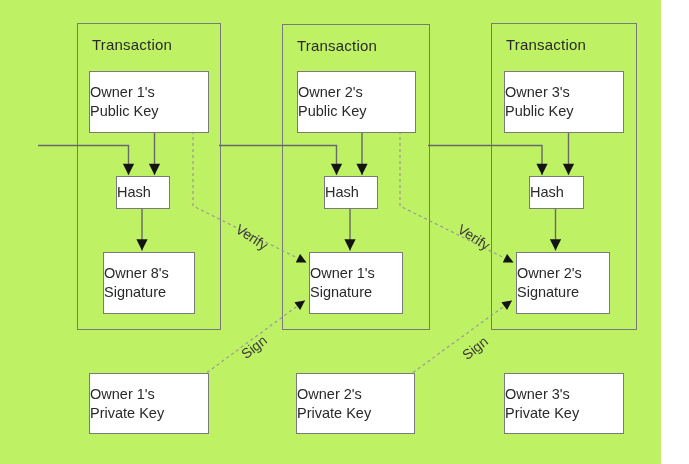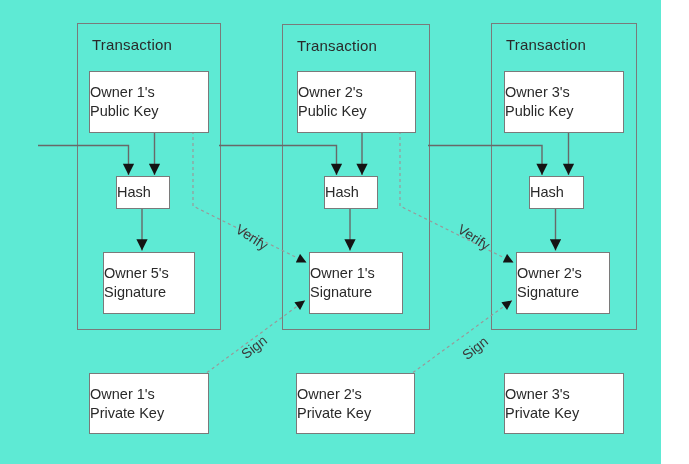--- a/index.html
+++ b/index.html
@@ -1,17 +1,17 @@
 <!DOCTYPE html>
 <html><head>
 <meta charset="utf-8">
 <style>
   html,body{margin:0;padding:0;background:#ffffff;}
   body{width:689px;height:464px;position:relative;font-family:"Liberation Sans",sans-serif;color:#2a2a2a;}
-  .stage{position:absolute;left:0;top:0;width:661px;height:464px;background:#5eead4;overflow:hidden;}
+  .stage{position:absolute;left:0;top:0;width:661px;height:464px;background:#bef264;overflow:hidden;}
   .txbox{position:absolute;border:1.4px solid #7a7a7a;background:transparent;z-index:1;}
   .txtitle{position:absolute;left:14px;top:12px;font-size:15px;letter-spacing:0.2px;}
   svg.wires{position:absolute;left:0;top:0;z-index:2;pointer-events:none;}
   .innerbox{position:absolute;border:1.3px solid #7a7a7a;background:#ffffff;z-index:3;
             display:flex;flex-direction:column;align-items:flex-start;justify-content:center;
             text-align:center;font-size:14.5px;line-height:19px;}
   .wirelabel{position:absolute;z-index:4;font-size:14px;color:#3a3a3a;text-align:center;white-space:nowrap;}
   .rot-verify{transform:rotate(33deg);}
   .rot-sign{transform:rotate(-38deg);}
 </style>
@@ -56,21 +56,21 @@
   </svg>
 
   <div class="innerbox" style="left:89px;top:71px;width:118px;height:60px;">
     <span>Owner 1's</span>
     <span>Public Key</span>
   </div>
   <div class="innerbox" style="left:116px;top:176px;width:52px;height:31px;">
     <span>Hash</span>
   </div>
   <div class="innerbox" style="left:103px;top:252px;width:90px;height:60px;">
-    <span>Owner 5's</span>
+    <span>Owner 8's</span>
     <span>Signature</span>
   </div>
 
   <div class="innerbox" style="left:297px;top:71px;width:117px;height:60px;">
     <span>Owner 2's</span>
     <span>Public Key</span>
   </div>
   <div class="innerbox" style="left:324px;top:176px;width:52px;height:31px;">
     <span>Hash</span>
   </div>

